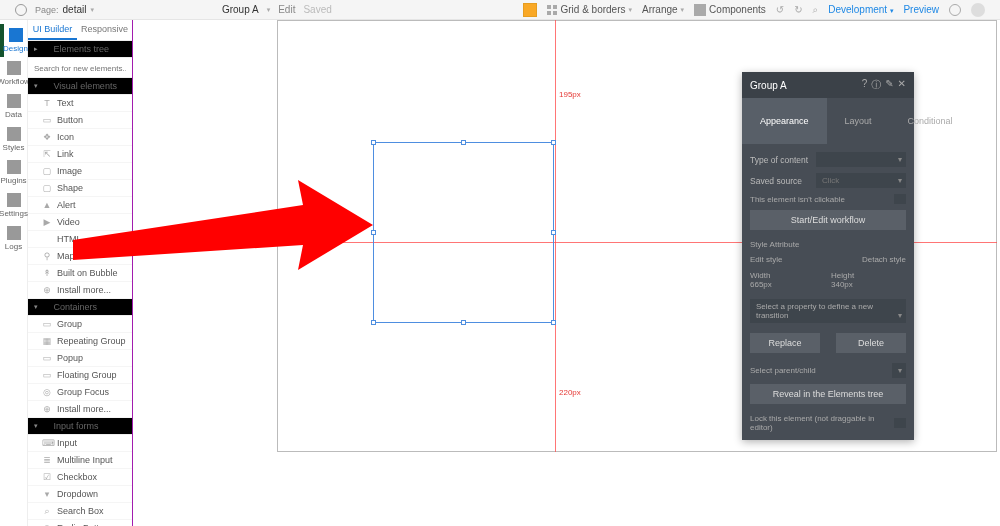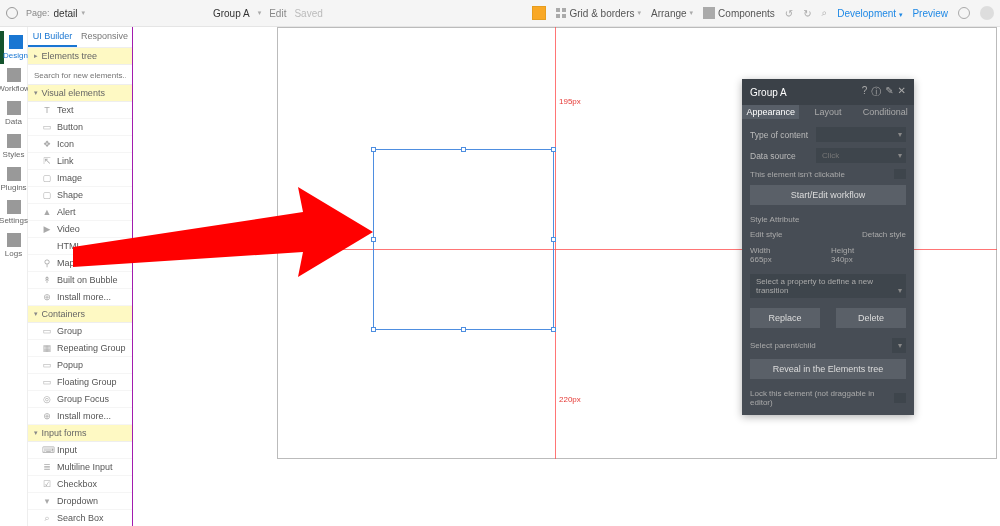--- a/index.html
+++ b/index.html
@@ -1,17 +1,17 @@
 <!DOCTYPE html>
 <html><head>
 <meta charset="utf-8">
 <style>
 *{box-sizing:border-box;margin:0;padding:0;font-family:-apple-system,BlinkMacSystemFont,"Segoe UI",Arial,sans-serif}
 html,body{width:1000px;height:526px;overflow:hidden;background:#fff;font-size:10px;color:#333}
-.top{height:27px;background:#f5f5f5;border-bottom:1px solid #e5e5e5;display:flex;align-items:center;padding:0 6px;gap:8px}
+.top{height:20px;background:#f5f5f5;border-bottom:1px solid #e5e5e5;display:flex;align-items:center;padding:0 15px;gap:8px}
 .top .lbl{color:#888;font-size:9px}
 .top .page{display:flex;align-items:center;gap:4px}
 .top .mid{margin-left:120px;display:flex;gap:8px;align-items:center}
 .top .right{margin-left:auto;display:flex;align-items:center;gap:10px}
 .top .right .item{display:flex;align-items:center;gap:3px;color:#555}
 .logo-sq{width:14px;height:14px;background:#f9a825;border:1px solid #e69d1f}
 .cube-ico{width:12px;height:12px;background:#aaa}
 .grid-ico{display:inline-block;width:10px;height:10px;background:linear-gradient(#aaa,#aaa) 0 0/4px 4px no-repeat,linear-gradient(#aaa,#aaa) 6px 0/4px 4px no-repeat,linear-gradient(#aaa,#aaa) 0 6px/4px 4px no-repeat,linear-gradient(#aaa,#aaa) 6px 6px/4px 4px no-repeat}
 .circ{width:12px;height:12px;border:1px solid #aaa;border-radius:50%}
 .dev{color:#1e88e5}
@@ -19,38 +19,38 @@
 .main{display:flex;height:506px}
 .side{width:28px;background:#fff;border-right:1px solid #eee;display:flex;flex-direction:column;align-items:center;padding-top:4px}
 .side .tab{width:28px;display:flex;flex-direction:column;align-items:center;padding:4px 0;font-size:8px;color:#666}
 .side .tab.active{color:#1976d2;border-left:4px solid #14532d}
 .side .tab .ico{width:14px;height:14px;background:#999;margin-bottom:2px}
 .side .tab.active .ico{background:#1976d2}
 .panel{width:105px;border-right:1px solid #a21caf;overflow:hidden;height:506px}
 .panel .ptabs{display:flex;border-bottom:1px solid #eee;font-size:9px}
 .panel .ptab{flex:1;padding:4px;text-align:center;color:#777}
 .panel .ptab.active{color:#1976d2;border-bottom:2px solid #1976d2}
-.panel .sect{background:#fef9c3;padding:3px 6px;font-size:9px;color:#666;border-bottom:1px solid #eee;display:flex;align-items:center;gap:4px}
+.panel .sect{background:#000000;padding:3px 6px;font-size:9px;color:#666;border-bottom:1px solid #eee;display:flex;align-items:center;gap:16px}
 .panel .sect .tri{font-size:7px;color:#888}
 .panel .search{padding:4px 6px;border-bottom:1px solid #eee}
 .panel .search input{width:100%;border:none;font-size:8px;color:#aaa;outline:none}
 .panel .row{padding:3px 6px 3px 14px;font-size:9px;color:#555;display:flex;align-items:center;gap:5px;border-bottom:1px solid #f5f5f5;cursor:pointer}
 .panel .row .ico{width:10px;height:10px;opacity:.5;font-size:9px;text-align:center;line-height:10px}
 .canvas{flex:1;position:relative;background:#fff}
 .frame{position:absolute;left:144px;top:0;width:720px;height:432px;border:1px solid #bbb}
 .guide-v{position:absolute;top:0;width:1px;background:#ff5252;opacity:.8}
 .guide-h{position:absolute;left:0;height:1px;background:#ff5252;opacity:.8}
 .dim{position:absolute;font-size:8px;color:#e53935;background:#fff;padding:0 1px}
 .sel{position:absolute;border:1px solid #4e8ee0}
 .sel .h{position:absolute;width:5px;height:5px;background:#fff;border:1px solid #4e8ee0}
 .inspector{position:absolute;left:609px;top:52px;width:172px;background:#474d55;color:#ccc;font-size:9px;box-shadow:0 2px 8px rgba(0,0,0,.3)}
 .inspector .hdr{background:#3b4148;padding:6px 8px;display:flex;align-items:center;color:#fff;font-size:10px}
 .inspector .hdr .icons{margin-left:auto;display:flex;gap:4px;color:#aaa}
 .inspector .tabs{display:flex;font-size:9px}
-.inspector .tabs .t{flex:1;text-align:center;padding:2px;color:#aaa}
+.inspector .tabs .t{flex:1;text-align:center;padding:18px;color:#aaa}
 .inspector .tabs .t.active{background:#585f68;color:#fff}
 .inspector .body{padding:8px;display:flex;flex-direction:column;gap:6px}
 .inspector .r{display:flex;align-items:center;gap:6px}
 .inspector .dd{flex:1;background:#3e454c;padding:3px 6px;font-size:8px;color:#aaa;position:relative}
 .inspector .dd:after{content:"▾";position:absolute;right:4px;color:#888}
 .inspector .lbl2{color:#bbb;font-size:8.5px;min-width:60px}
 .inspector .btn{background:#5a6068;text-align:center;padding:5px;color:#ddd;font-size:9px}
 .inspector .btnrow{display:flex;gap:16px}
 .inspector .btnrow .btn{flex:1}
 .inspector .small{font-size:8px;color:#aaa}
@@ -296,21 +296,21 @@
         <div class="t active">Appearance</div>
         <div class="t">Layout</div>
         <div class="t">Conditional</div>
       </div>
       <div class="body">
         <div class="r">
             <span class="lbl2">Type of content</span>
             <div class="dd">&nbsp;</div>
           </div>
         <div class="r">
-            <span class="lbl2">Data source</span>
+            <span class="lbl2">Saved source</span>
             <div class="dd"><span style="color:#777">Click</span></div>
           </div>
         <div class="r">
             <span class="small" style="flex:1">This element isn't clickable</span>
             <span class="tog"></span>
           </div>
         <div class="btn">Start/Edit workflow</div>
         <div class="small" style="margin-top:4px">Style Attribute</div>
         <div class="r">
             <span class="small">Edit style</span>

